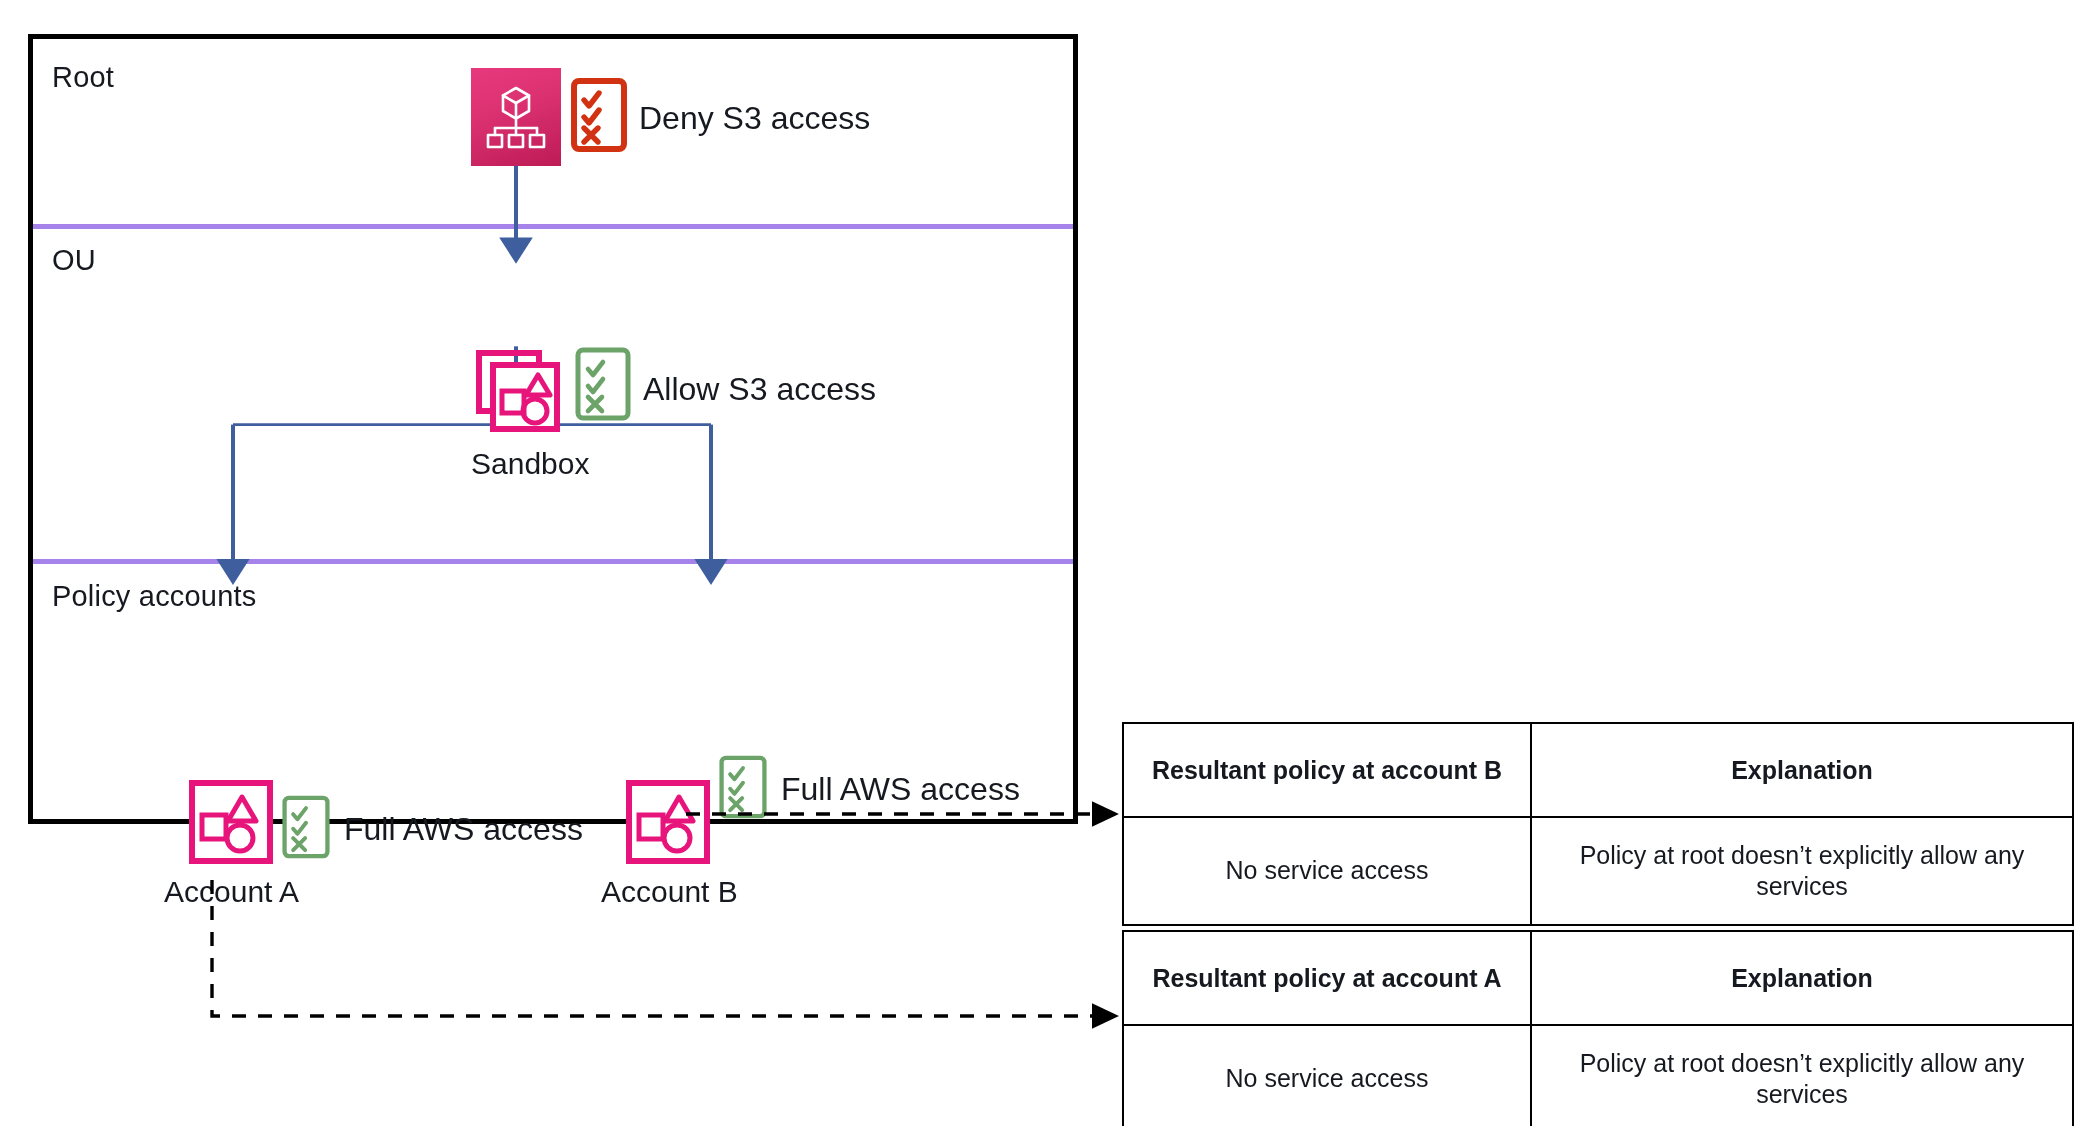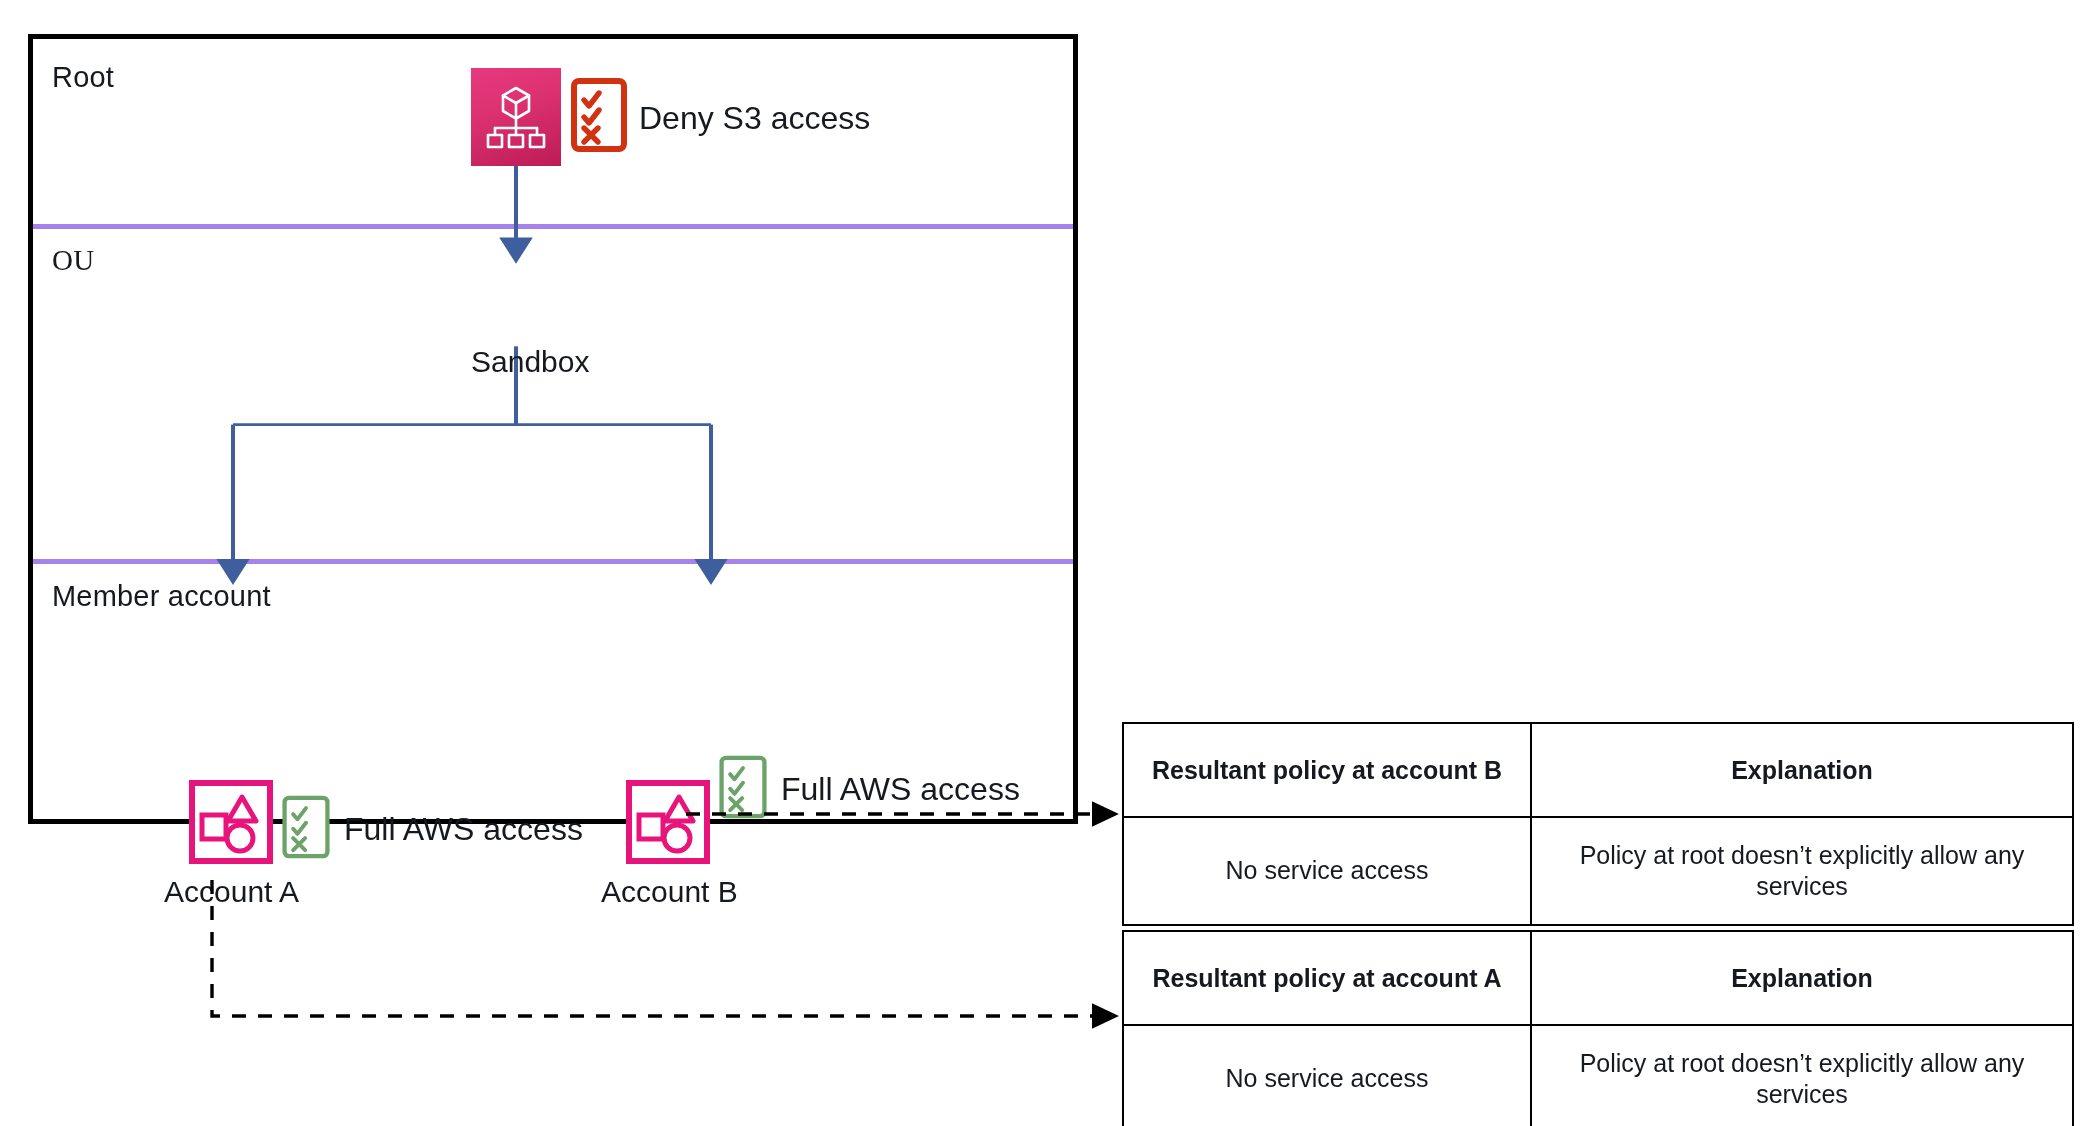--- a/index.html
+++ b/index.html
@@ -39,21 +39,21 @@
   #divider-ou-member{ top: 520px; }
 
   .lane-label {
     position: absolute;
     font-size: 29px;
     letter-spacing: .2px;
     color: #16191f;
     white-space: nowrap;
   }
   #lane-label-root          { left: 19px; top: 22px; }
-  #lane-label-ou            { left: 19px; top: 205px; font-family: Liberation Serif, serif; }
+  #lane-label-ou            { left: 19px; top: 205px; }
   #lane-label-member        { left: 19px; top: 541px; }
 
   
   #connectors {
     position: absolute;
     left: 0; top: 0;
     width: 100%; height: 100%;
     pointer-events: none;
   }
 
@@ -137,21 +137,21 @@
 </head>
 <body>
 
 <div id="diagram-frame">
 
   <div class="lane-divider" id="divider-root-ou"></div>
   <div class="lane-divider" id="divider-ou-member"></div>
 
   <div class="lane-label" id="lane-label-root">Root</div>
   <div class="lane-label" id="lane-label-ou">OU</div>
-  <div class="lane-label" id="lane-label-member">Member account</div>
+  <div class="lane-label" id="lane-label-member">Policy accounts</div>
 
   <svg id="connectors" viewBox="0 0 1040 1066" preserveAspectRatio="none">
     <defs>
       <marker id="arrow-blue" markerWidth="9" markerHeight="9" refX="4.2" refY="4.2" orient="auto" markerUnits="strokeWidth">
         <path d="M0,0 L9,4.2 L0,8.4 z" fill="#3f5e9e"></path>
       </marker>
     </defs>
 
     <path d="M 483 130 L 483 288" stroke="#3f5e9e" stroke-width="4" fill="none" marker-end="url(#arrow-blue)"></path>
 
@@ -191,20 +191,45 @@
           <path d="M13 39 L18 45 L28 32" fill="none" stroke="#d13212" stroke-width="5.4" stroke-linecap="round" stroke-linejoin="round"></path>
           <path d="M13 50 L27 64 M27 50 L13 64" fill="none" stroke="#d13212" stroke-width="5.4" stroke-linecap="round"></path>
         </svg>
       </div>
 
       <div class="policy-label" style="margin-left:12px; margin-top:32px;">Deny S3 access</div>
     </div>
   </div>
 
   <div class="node" id="ou-node">
+    <div class="row">
+      <div>
+        <svg width="96" height="98" viewBox="0 0 96 98">
+
+          <path d="M8 34 L8 14 L68 14 L68 24" fill="none" stroke="#e7157b" stroke-width="6" stroke-linecap="square"></path>
+          <path d="M8 34 L8 72 L22 72" fill="none" stroke="#e7157b" stroke-width="6" stroke-linecap="square"></path>
+
+          <rect x="22" y="26" width="64" height="64" fill="#ffffff" stroke="#e7157b" stroke-width="6"></rect>
+          <rect x="31" y="52" width="22" height="22" fill="none" stroke="#e7157b" stroke-width="5"></rect>
+          <path d="M67 36 L79 56 L55 56 Z" fill="none" stroke="#e7157b" stroke-width="5" stroke-linejoin="round"></path>
+          <circle cx="64" cy="72" r="12" fill="none" stroke="#e7157b" stroke-width="5"></circle>
+        </svg>
+      </div>
+
+      <div style="margin-left:8px; margin-top:8px;">
+        <svg class="policy-badge" viewBox="0 0 56 74">
+          <rect x="3" y="3" width="50" height="68" rx="5" ry="5" fill="#ffffff" stroke="#6ba368" stroke-width="5"></rect>
+          <path d="M13 22 L18 28 L28 15" fill="none" stroke="#6ba368" stroke-width="4.6" stroke-linecap="round" stroke-linejoin="round"></path>
+          <path d="M13 39 L18 45 L28 32" fill="none" stroke="#6ba368" stroke-width="4.6" stroke-linecap="round" stroke-linejoin="round"></path>
+          <path d="M13 50 L27 64 M27 50 L13 64" fill="none" stroke="#6ba368" stroke-width="4.6" stroke-linecap="round"></path>
+        </svg>
+      </div>
+
+      <div class="policy-label" style="margin-left:12px; margin-top:32px;">Allow S3 access</div>
+    </div>
     <div class="node-caption" style="width:96px;">Sandbox</div>
   </div>
 
   <div class="node" id="account-a-node">
     <div class="row">
       <div>
         <svg width="86" height="86" viewBox="0 0 86 86">
           <rect x="4" y="4" width="78" height="78" fill="#ffffff" stroke="#e7157b" stroke-width="6"></rect>
           <rect x="14" y="36" width="24" height="24" fill="none" stroke="#e7157b" stroke-width="5"></rect>
           <path d="M54 18 L68 42 L40 42 Z" fill="none" stroke="#e7157b" stroke-width="5" stroke-linejoin="round"></path>

